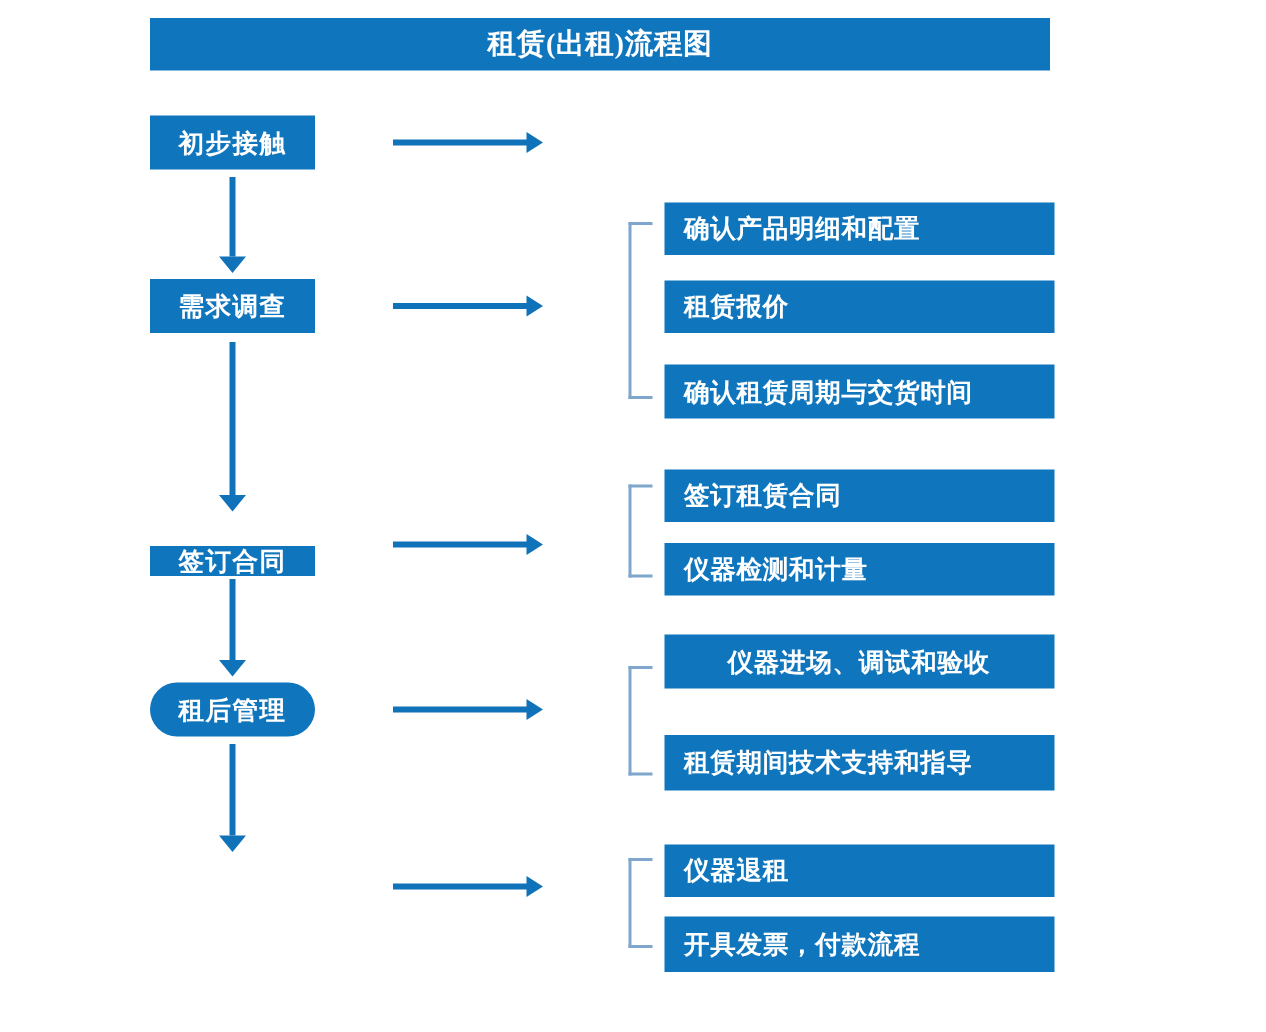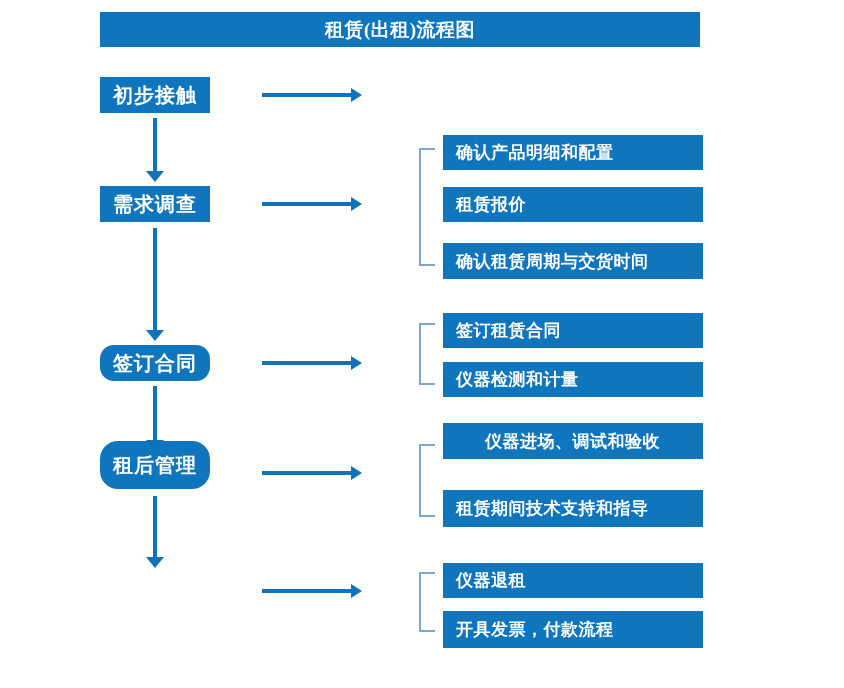--- a/index.html
+++ b/index.html
@@ -32,21 +32,21 @@
     line-height: 1;
     white-space: nowrap;
   }
   .title-banner {
     justify-content: center;
     font-size: 19px;
     letter-spacing: 0.5px;
   }
   .stage-box {
     justify-content: center;
-    font-size: 20px;
+    font-size: 17px;
     letter-spacing: 1px;
   }
   .detail-box {
     justify-content: flex-start;
     padding-left: 13px;
     font-size: 17px;
     letter-spacing: 0.5px;
   }
 
   
@@ -108,23 +108,23 @@
 <body>
 
 <div id="chart-root">
 
   <div class="box title-banner" style="left:100px; top:12px; width:600px; height:35px;">租赁(出租)流程图</div>
 
   <div class="box stage-box" style="left:100px; top:77px; width:110px; height:36px;">初步接触</div>
 
   <div class="box stage-box" style="left:100px; top:186px; width:110px; height:36px;">需求调查</div>
 
-  <div class="box stage-box" style="left:100px; top:345px; width:110px; height:36px;border-radius:14px;">签订合同</div>
+  <div class="box stage-box" style="left:100px; top:364px; width:110px; height:20px;">签订合同</div>
 
-  <div class="box stage-box" style="left:100px; top:441px; width:110px; height:48px;border-radius:18px;">租后管理</div>
+  <div class="box stage-box" style="left:100px; top:455px; width:110px; height:36px;border-radius:18px;">租后管理</div>
 
 
   <div class="v-arrow" style="left:146px; top:118px; height:64px;">
     <div class="shaft" style="height:53px;"></div>
     <div class="head" style="top:53px;"></div>
   </div>
 
   <div class="v-arrow" style="left:146px; top:228px; height:113px;">
     <div class="shaft" style="height:102px;"></div>
     <div class="head" style="top:102px;"></div>

